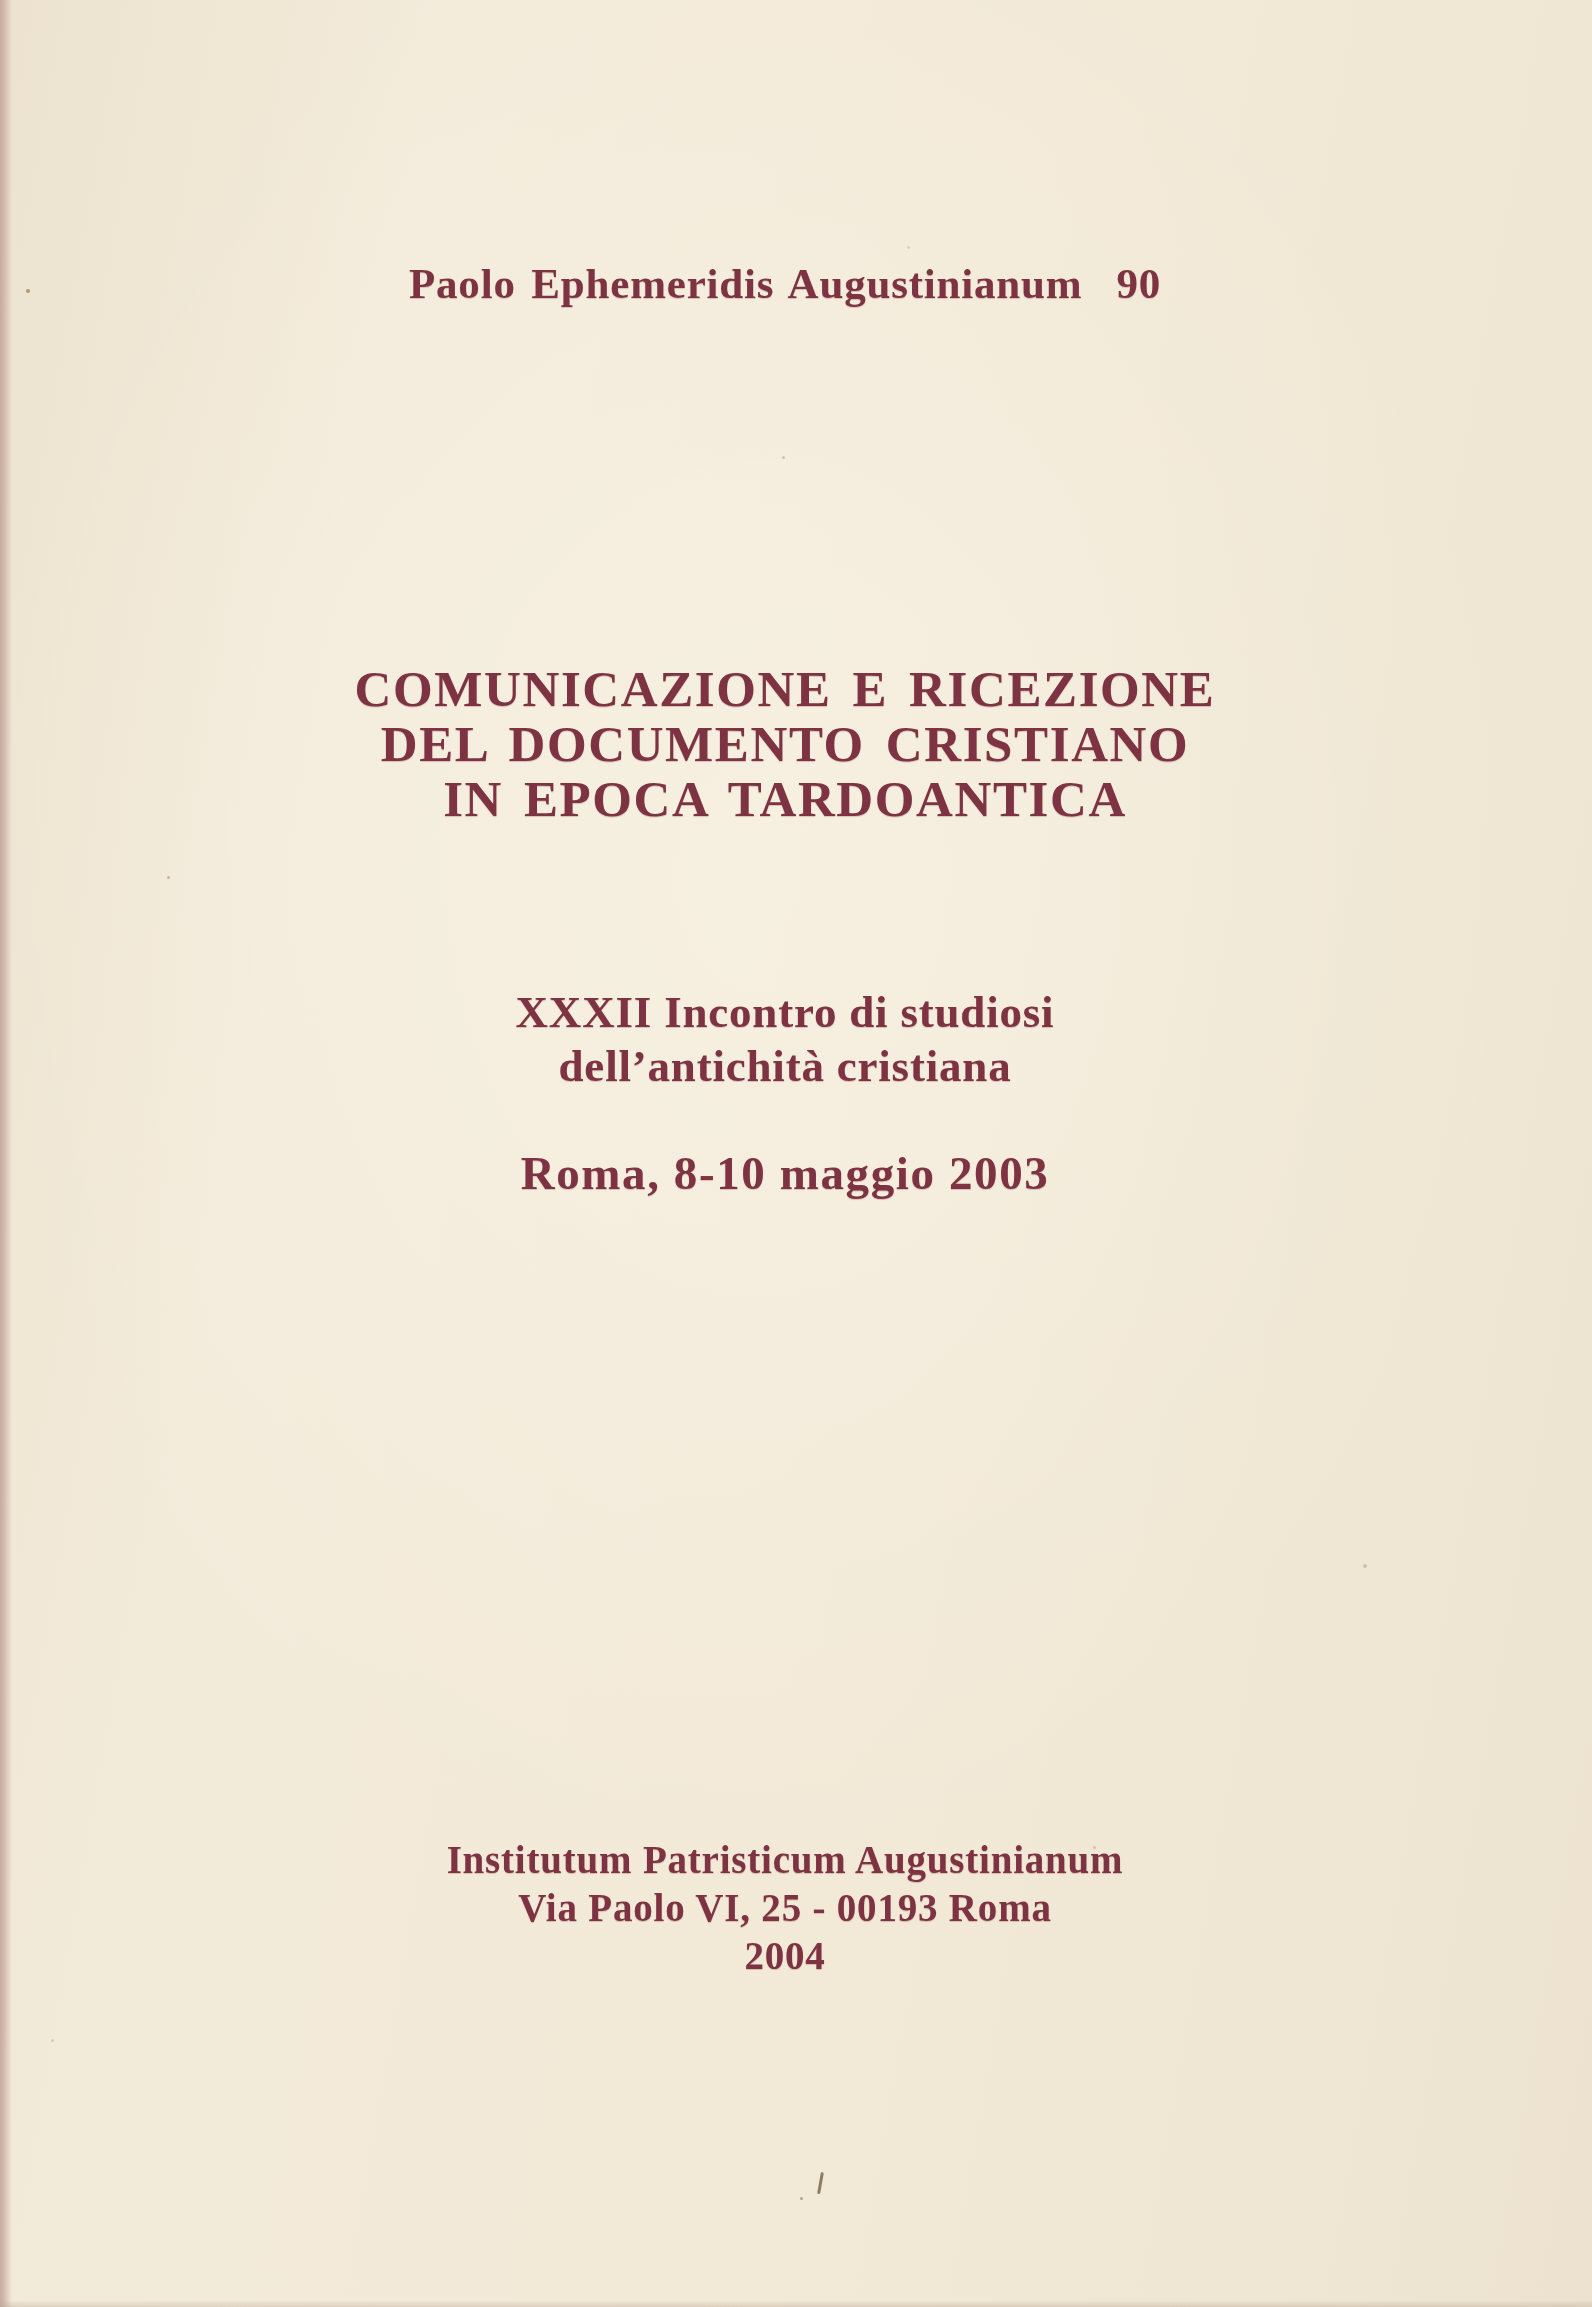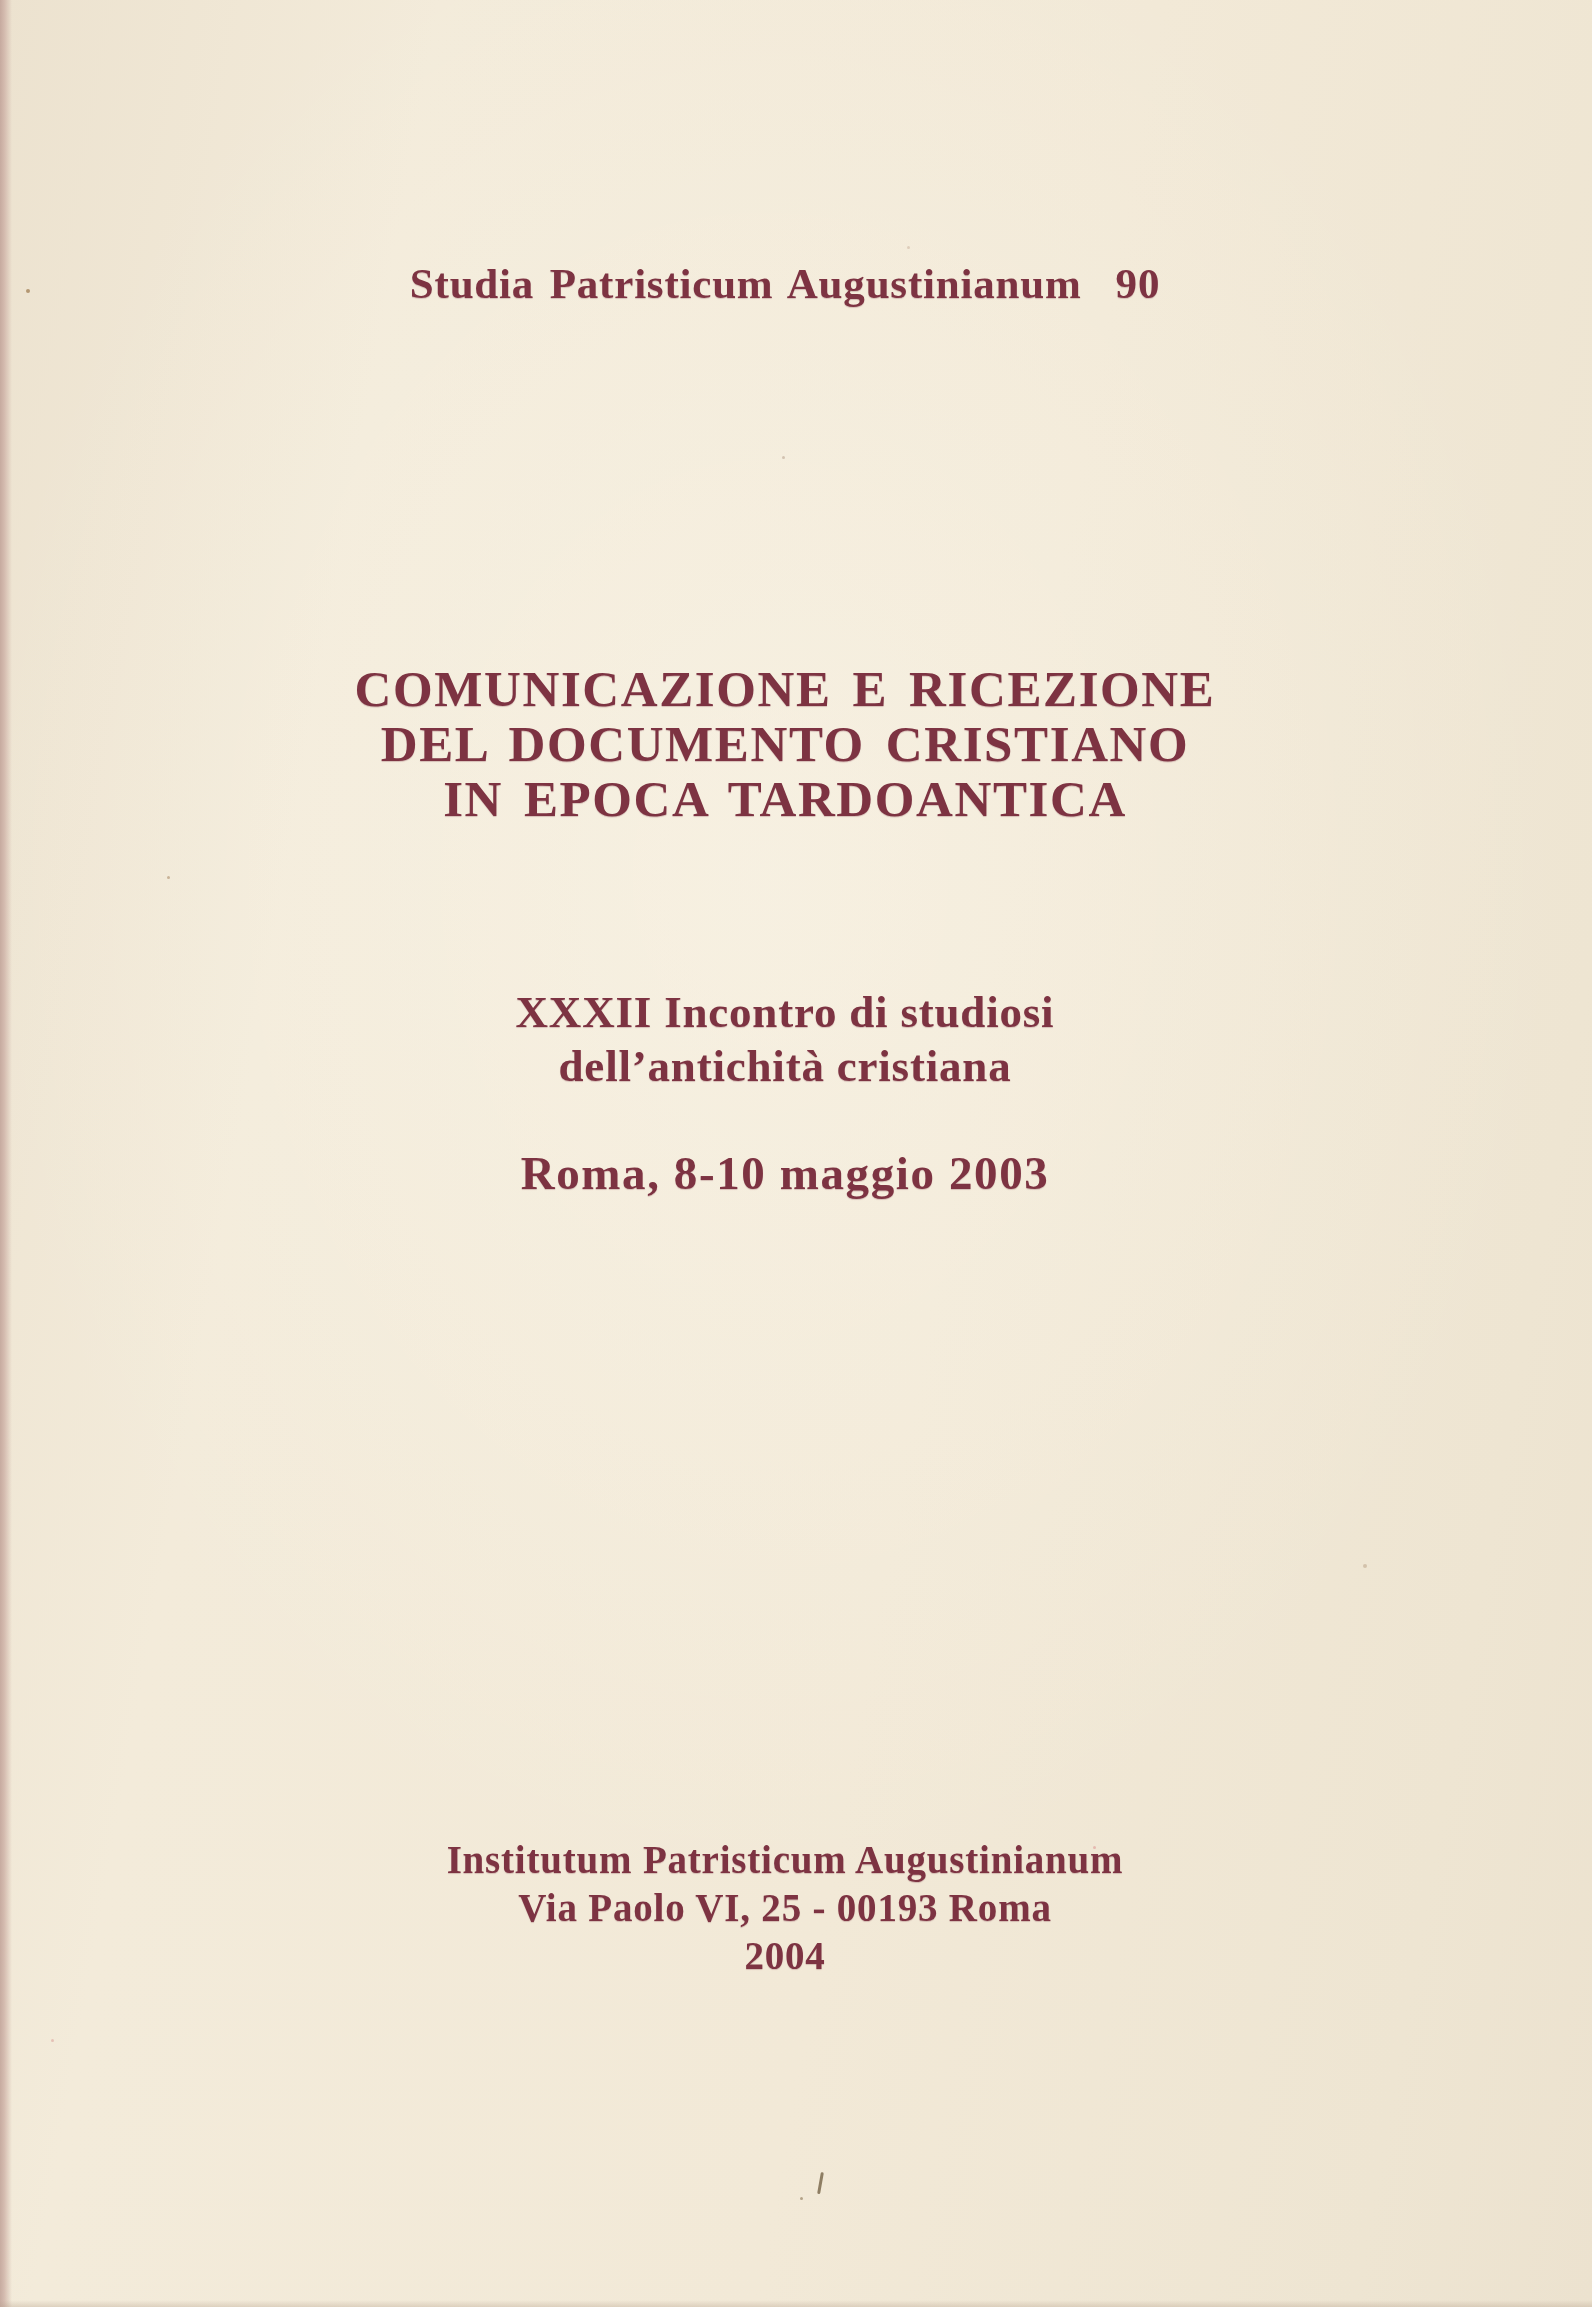--- a/index.html
+++ b/index.html
@@ -91,21 +91,21 @@
 </style>
 </head>
 <body>
 
 <div class="page">
 
   <div class="left-edge"></div>
   <div class="bottom-edge"></div>
 
   <header class="textblock series">
-    <span>Studia Patristicum Augustinianum</span><span class="series-no">90</span>
+    <span>Paolo Ephemeridis Augustinianum</span><span class="series-no">90</span>
   </header>
 
   <div class="textblock title">
     <div>COMUNICAZIONE E RICEZIONE</div>
     <div>DEL DOCUMENTO CRISTIANO</div>
     <div>IN EPOCA TARDOANTICA</div>
   </div>
 
   <div class="textblock subtitle">
     <div>XXXII Incontro di studiosi</div>

